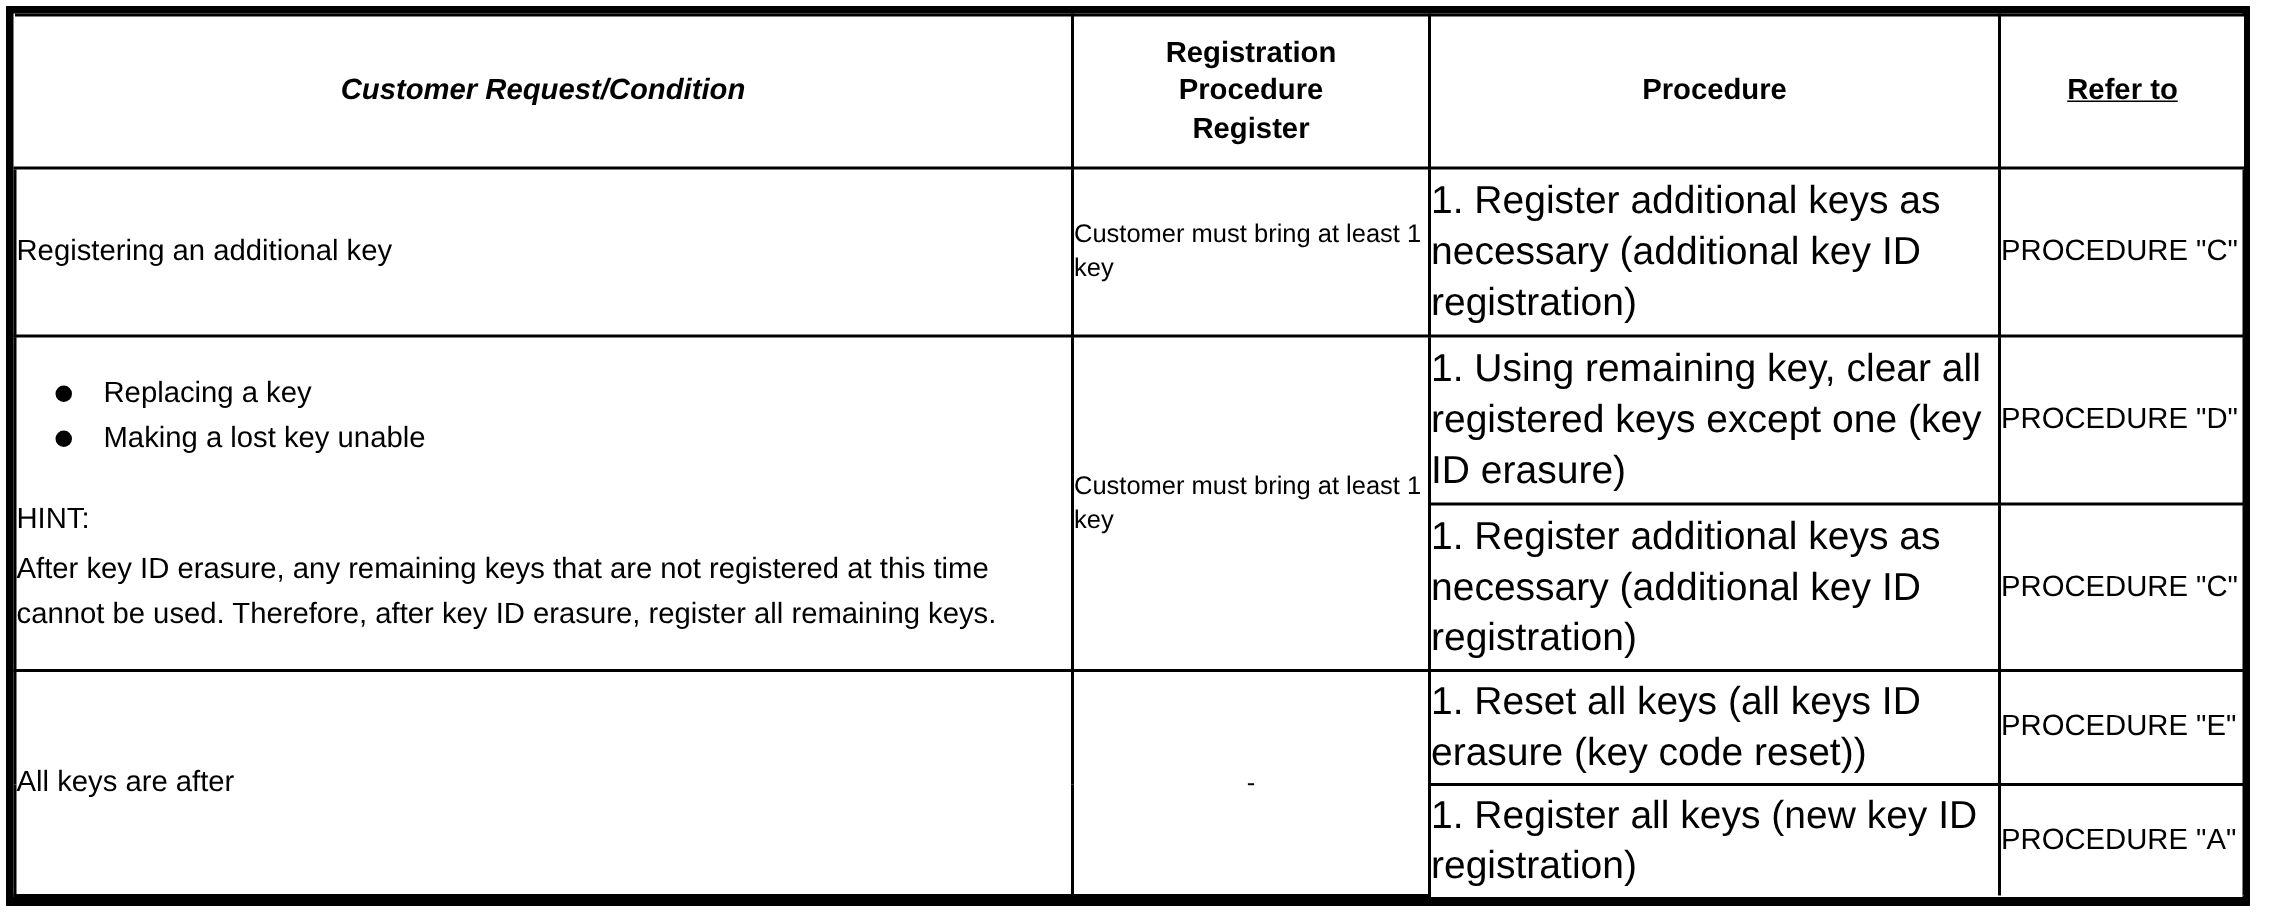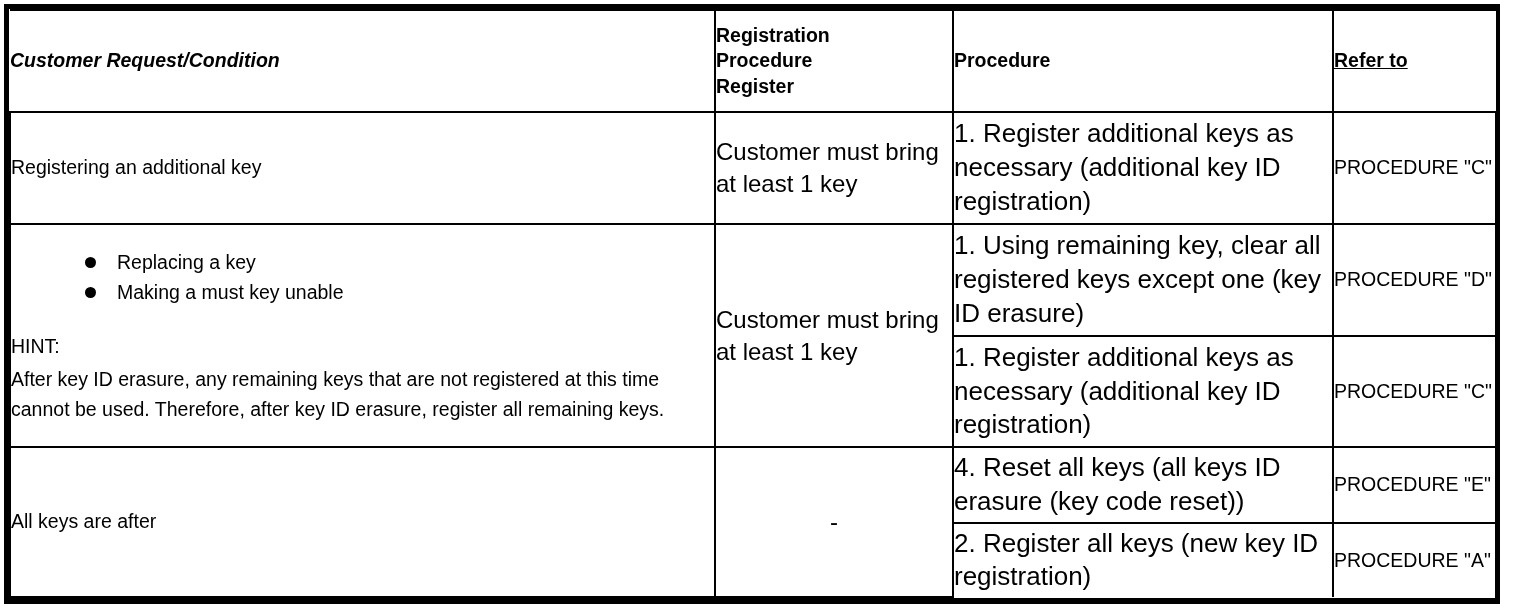--- a/index.html
+++ b/index.html
@@ -44,41 +44,41 @@
   
   col.c1 { width: 705px; }
   col.c2 { width: 238px; }
   col.c3 { width: 380px; }
   col.c4 { width: 163px; }
 
   
   thead th {
     border-bottom: 5px solid #000;
     border-top: none;
-    text-align: left;
+    text-align: center;
     font-weight: bold;
     font-size: 19.5px;
     line-height: 1.30;
     height: 100px;
   }
   thead th.first { border-left: none; font-style: italic; }
   thead th.last  { border-right: none; text-decoration: underline; }
 
   .hdr-text { display: block; }
 
   
   td.cond {
     font-size: 19.5px;
     line-height: 1.32;
     padding: 4px 10px 4px 8px;
     vertical-align: middle;
     border-left: none;
   }
   td.regcond {
-    font-size: 24px;
+    font-size: 17px;
     line-height: 1.32;
     padding: 4px 8px 4px 10px;
     vertical-align: middle;
   }
   td.regcond.center {
     text-align: center;
   }
   td.proc {
     font-size: 26px;
     line-height: 1.30;
@@ -100,21 +100,20 @@
   ul.bullets {
     list-style: none;
     margin: 0 0 0 0;
     padding: 0;
   }
   ul.bullets li {
     position: relative;
     padding-left: 58px;
     line-height: 1.56;
     font-size: 19.5px;
-    margin-left: 48px;
   }
   ul.bullets li .dot {
     position: absolute;
     left: 26px;
     top: 50%;
     margin-top: -5px;
     width: 11px;
     height: 11px;
     border-radius: 50%;
     background: #000;
@@ -172,42 +171,42 @@
       <tr>
         <td class="cond" rowspan="2">
           <div class="cond-block">
             <ul class="bullets">
               <li>
                 <span class="dot"></span>
                 <span>Replacing a key</span>
               </li>
               <li>
                 <span class="dot"></span>
-                <span>Making a must key unable</span>
+                <span>Making a lost key unable</span>
               </li>
             </ul>
             <div class="hint-label">HINT:</div>
             <div class="hint-body">After key ID erasure, any remaining keys that are not registered at this time cannot be used. Therefore, after key ID erasure, register all remaining keys.</div>
           </div>
         </td>
         <td class="regcond" rowspan="2">Customer must bring at least 1 key</td>
         <td class="proc">1. Using remaining key, clear all registered keys except one (key ID erasure)</td>
         <td class="refer">PROCEDURE "D"</td>
       </tr>
       <tr>
         <td class="proc">1. Register additional keys as necessary (additional key ID registration)</td>
         <td class="refer">PROCEDURE "C"</td>
       </tr>
 
       <tr>
         <td class="cond" rowspan="2">All keys are after</td>
         <td class="regcond center" rowspan="2">-</td>
-        <td class="proc">4. Reset all keys (all keys ID erasure (key code reset))</td>
+        <td class="proc">1. Reset all keys (all keys ID erasure (key code reset))</td>
         <td class="refer">PROCEDURE "E"</td>
       </tr>
       <tr class="last-row">
-        <td class="proc">2. Register all keys (new key ID registration)</td>
+        <td class="proc">1. Register all keys (new key ID registration)</td>
         <td class="refer">PROCEDURE "A"</td>
       </tr>
 
     </tbody>
   </table>
 </div>
 
 </body></html>

